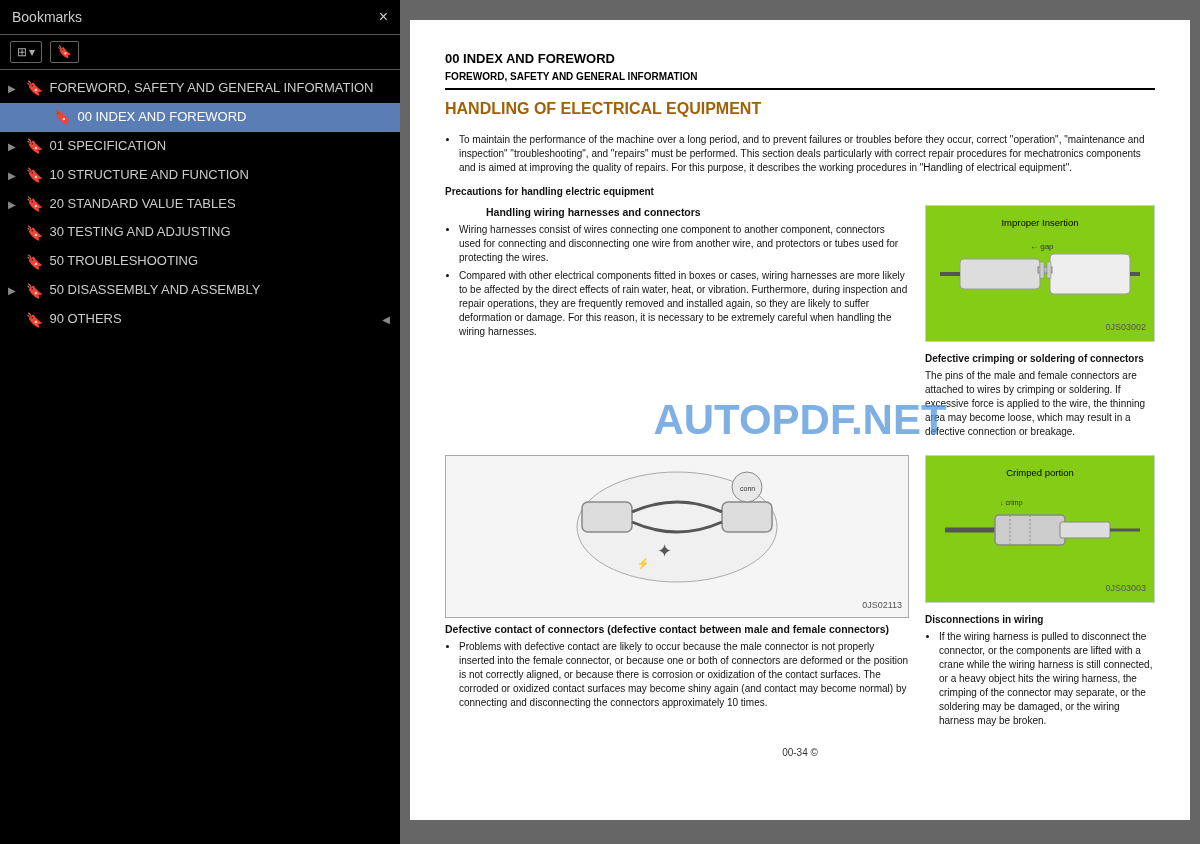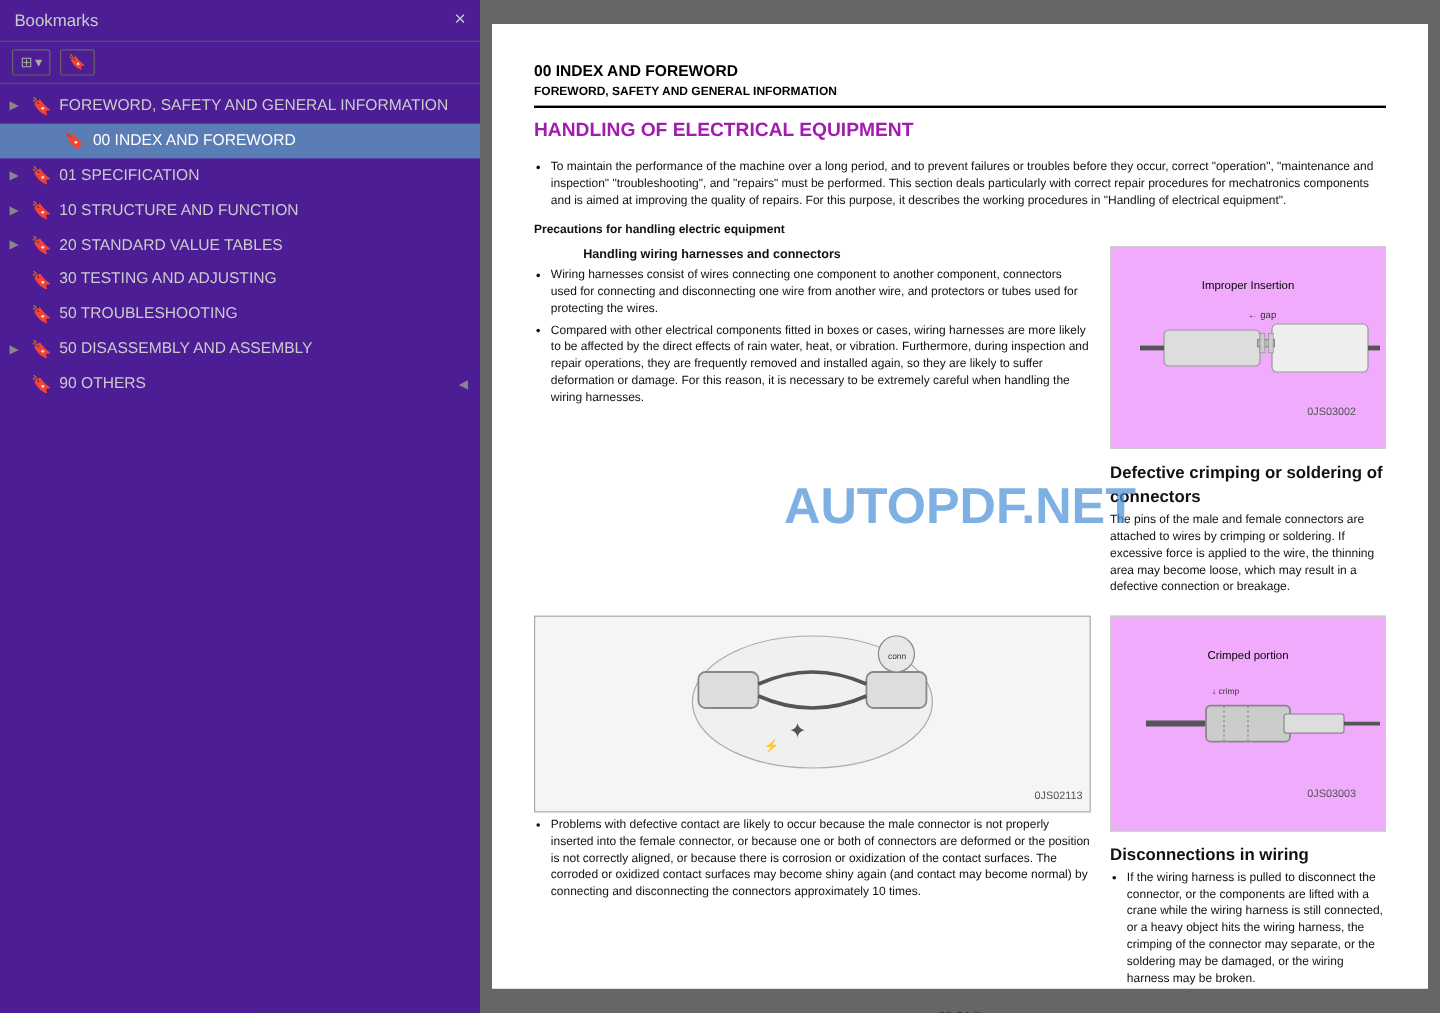--- a/index.html
+++ b/index.html
@@ -2,21 +2,21 @@
 <html><head>
   <meta charset="utf-8">
   <style>
     * { box-sizing: border-box; margin: 0; padding: 0; }
     body { font-family: Arial, sans-serif; display: flex; width: 1200px; height: 844px; overflow: hidden; background: #3a3a3a; }
 
     
     #bookmarks-panel {
       width: 400px;
       min-width: 400px;
-      background: #4c1d95;
+      background: #000000;
       color: #ddd;
       display: flex;
       flex-direction: column;
       height: 844px;
       overflow: hidden;
     }
 
     #bookmarks-header {
       display: flex;
       justify-content: space-between;
@@ -144,21 +144,21 @@
       font-weight: bold;
       color: #000;
       margin-bottom: 8px;
       border-bottom: 2px solid #000;
       padding-bottom: 4px;
     }
 
     .doc-section-title {
       font-size: 16px;
       font-weight: bold;
-      color: #a21caf;
+      color: #a16207;
       margin-bottom: 12px;
       margin-top: 4px;
     }
 
     .doc-body {
       display: flex;
       gap: 16px;
     }
 
     .doc-left-col {
@@ -189,24 +189,24 @@
     }
 
     .bullet-list li {
       margin-bottom: 4px;
       font-size: 10px;
       line-height: 1.4;
     }
 
     .diagram-box {
       border: 1px solid #ccc;
-      padding: 24px;
+      padding: 8px;
       margin-bottom: 10px;
       text-align: center;
-      background: #f0abfc;
+      background: #84cc16;
     }
 
     .diagram-box svg {
       display: block;
       margin: 0 auto;
     }
 
     .diagram-caption {
       font-size: 9px;
       color: #555;
@@ -215,21 +215,21 @@
     }
 
     .diagram-label {
       font-size: 9.5px;
       color: #000;
       margin-top: 2px;
     }
 
     .sub-caption {
       font-weight: bold;
-      font-size: 14px;
+      font-size: 10px;
       margin-bottom: 3px;
     }
 
     .watermark {
       position: absolute;
       top: 50%;
       left: 50%;
       transform: translate(-50%, -50%);
       font-size: 42px;
       font-weight: bold;
@@ -423,20 +423,21 @@
 
             <circle cx="185" cy="25" r="15" fill="#e8e8e8" stroke="#888" stroke-width="1"></circle>
             <text x="178" y="29" font-size="7" fill="#333">conn</text>
 
             <text x="95" y="95" font-size="18" fill="#555">✦</text>
             <text x="75" y="105" font-size="10" fill="#555">⚡</text>
           </svg>
           <div class="diagram-caption">0JS02113</div>
         </div>
 
+        <div class="main-failures-title">Defective contact of connectors (defective contact between male and female connectors)</div>
         <ul class="bullet-list">
           <li>Problems with defective contact are likely to occur because the male connector is not properly inserted into the female connector, or because one or both of connectors are deformed or the position is not correctly aligned, or because there is corrosion or oxidization of the contact surfaces. The corroded or oxidized contact surfaces may become shiny again (and contact may become normal) by connecting and disconnecting the connectors approximately 10 times.</li>
         </ul>
       </div>
 
       <div class="bottom-right">
 
         <div class="diagram-box">
           <div class="diagram-label">Crimped portion</div>
           <svg width="200" height="100">

